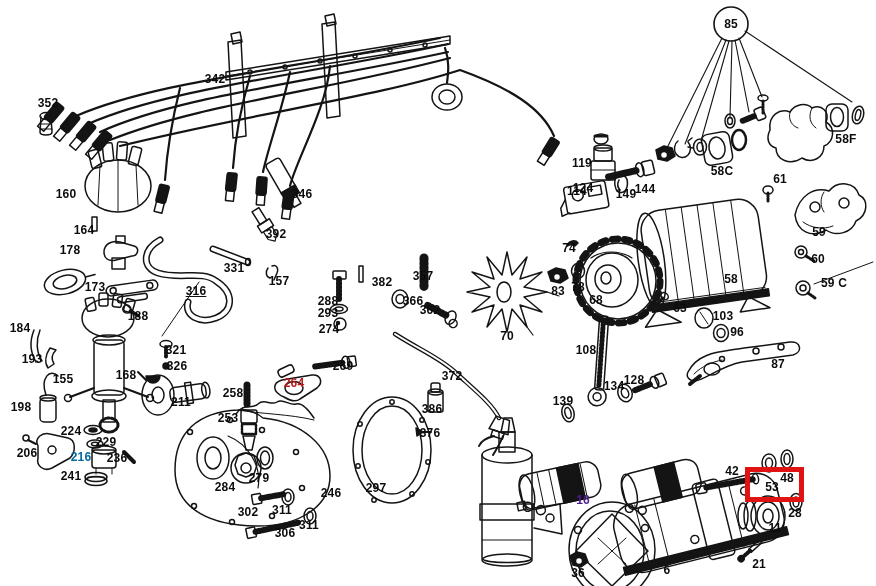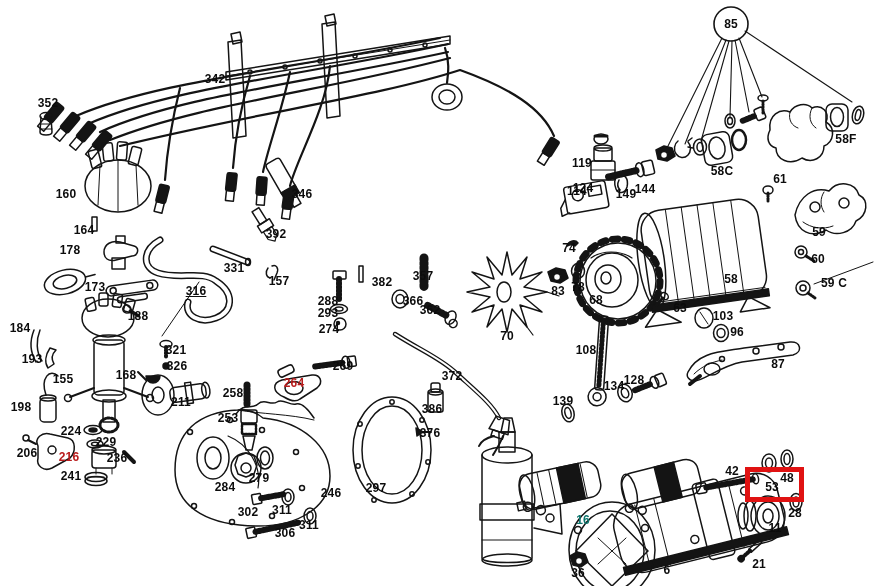--- a/index.html
+++ b/index.html
@@ -619,21 +619,21 @@
       <div class="part-label" style="left: 32px; top: 359px; color: rgb(12, 12, 12);">193</div>
       <div class="part-label" style="left: 176px; top: 350px; color: rgb(12, 12, 12);">321</div>
       <div class="part-label" style="left: 177px; top: 366px; color: rgb(12, 12, 12);">326</div>
       <div class="part-label" style="left: 63px; top: 379px; color: rgb(12, 12, 12);">155</div>
       <div class="part-label" style="left: 126px; top: 375px; color: rgb(12, 12, 12);">168</div>
       <div class="part-label" style="left: 21px; top: 407px; color: rgb(12, 12, 12);">198</div>
       <div class="part-label" style="left: 181px; top: 402px; color: rgb(12, 12, 12);">211</div>
       <div class="part-label" style="left: 71px; top: 431px; color: rgb(12, 12, 12);">224</div>
       <div class="part-label" style="left: 106px; top: 442px; color: rgb(12, 12, 12);">229</div>
       <div class="part-label" style="left: 27px; top: 453px; color: rgb(12, 12, 12);">206</div>
-      <div class="part-label" style="left: 69px; top: 457px; color: #b91c1c;">216</div>
+      <div class="part-label" style="left: 81px; top: 457px; color: #0369a1;">216</div>
       <div class="part-label" style="left: 117px; top: 458px; color: rgb(12, 12, 12);">236</div>
       <div class="part-label" style="left: 71px; top: 476px; color: rgb(12, 12, 12);">241</div>
       <div class="part-label" style="left: 233px; top: 393px; color: rgb(12, 12, 12);">258</div>
       <div class="part-label" style="left: 228px; top: 418px; color: rgb(12, 12, 12);">253</div>
       <div class="part-label" style="left: 225px; top: 487px; color: rgb(12, 12, 12);">284</div>
       <div class="part-label" style="left: 259px; top: 478px; color: rgb(12, 12, 12);">279</div>
       <div class="part-label" style="left: 248px; top: 512px; color: rgb(12, 12, 12);">302</div>
       <div class="part-label" style="left: 282px; top: 510px; color: rgb(12, 12, 12);">311</div>
       <div class="part-label" style="left: 285px; top: 533px; color: rgb(12, 12, 12);">306</div>
       <div class="part-label" style="left: 309px; top: 525px; color: rgb(12, 12, 12);">311</div>
@@ -671,21 +671,21 @@
       <div class="part-label" style="left: 596px; top: 300px; color: rgb(12, 12, 12);">68</div>
       <div class="part-label" style="left: 680px; top: 308px; color: rgb(12, 12, 12);">63</div>
       <div class="part-label" style="left: 507px; top: 336px; color: rgb(12, 12, 12);">70</div>
       <div class="part-label" style="left: 723px; top: 316px; color: rgb(12, 12, 12);">103</div>
       <div class="part-label" style="left: 737px; top: 332px; color: rgb(12, 12, 12);">96</div>
       <div class="part-label" style="left: 778px; top: 364px; color: rgb(12, 12, 12);">87</div>
       <div class="part-label" style="left: 586px; top: 350px; color: rgb(12, 12, 12);">108</div>
       <div class="part-label" style="left: 614px; top: 386px; color: rgb(12, 12, 12);">134</div>
       <div class="part-label" style="left: 634px; top: 380px; color: rgb(12, 12, 12);">128</div>
       <div class="part-label" style="left: 563px; top: 401px; color: rgb(12, 12, 12);">139</div>
-      <div class="part-label" style="left: 583px; top: 500px; color: #0f766e; margin-top: 20px;">16</div>
+      <div class="part-label" style="left: 583px; top: 500px; color: #4c1d95;">16</div>
       <div class="part-label" style="left: 578px; top: 573px; color: rgb(12, 12, 12);">36</div>
       <div class="part-label" style="left: 667px; top: 570px; color: rgb(12, 12, 12);">6</div>
       <div class="part-label" style="left: 732px; top: 471px; color: rgb(12, 12, 12);">42</div>
       <div class="part-label" style="left: 772px; top: 487px; color: rgb(12, 12, 12);">53</div>
       <div class="part-label" style="left: 787px; top: 478px; color: rgb(12, 12, 12);">48</div>
       <div class="part-label" style="left: 795px; top: 513px; color: rgb(12, 12, 12);">28</div>
       <div class="part-label" style="left: 775px; top: 528px; color: rgb(12, 12, 12);">11</div>
       <div class="part-label" style="left: 759px; top: 564px; color: rgb(12, 12, 12);">21</div>
     </div>
 </div>

